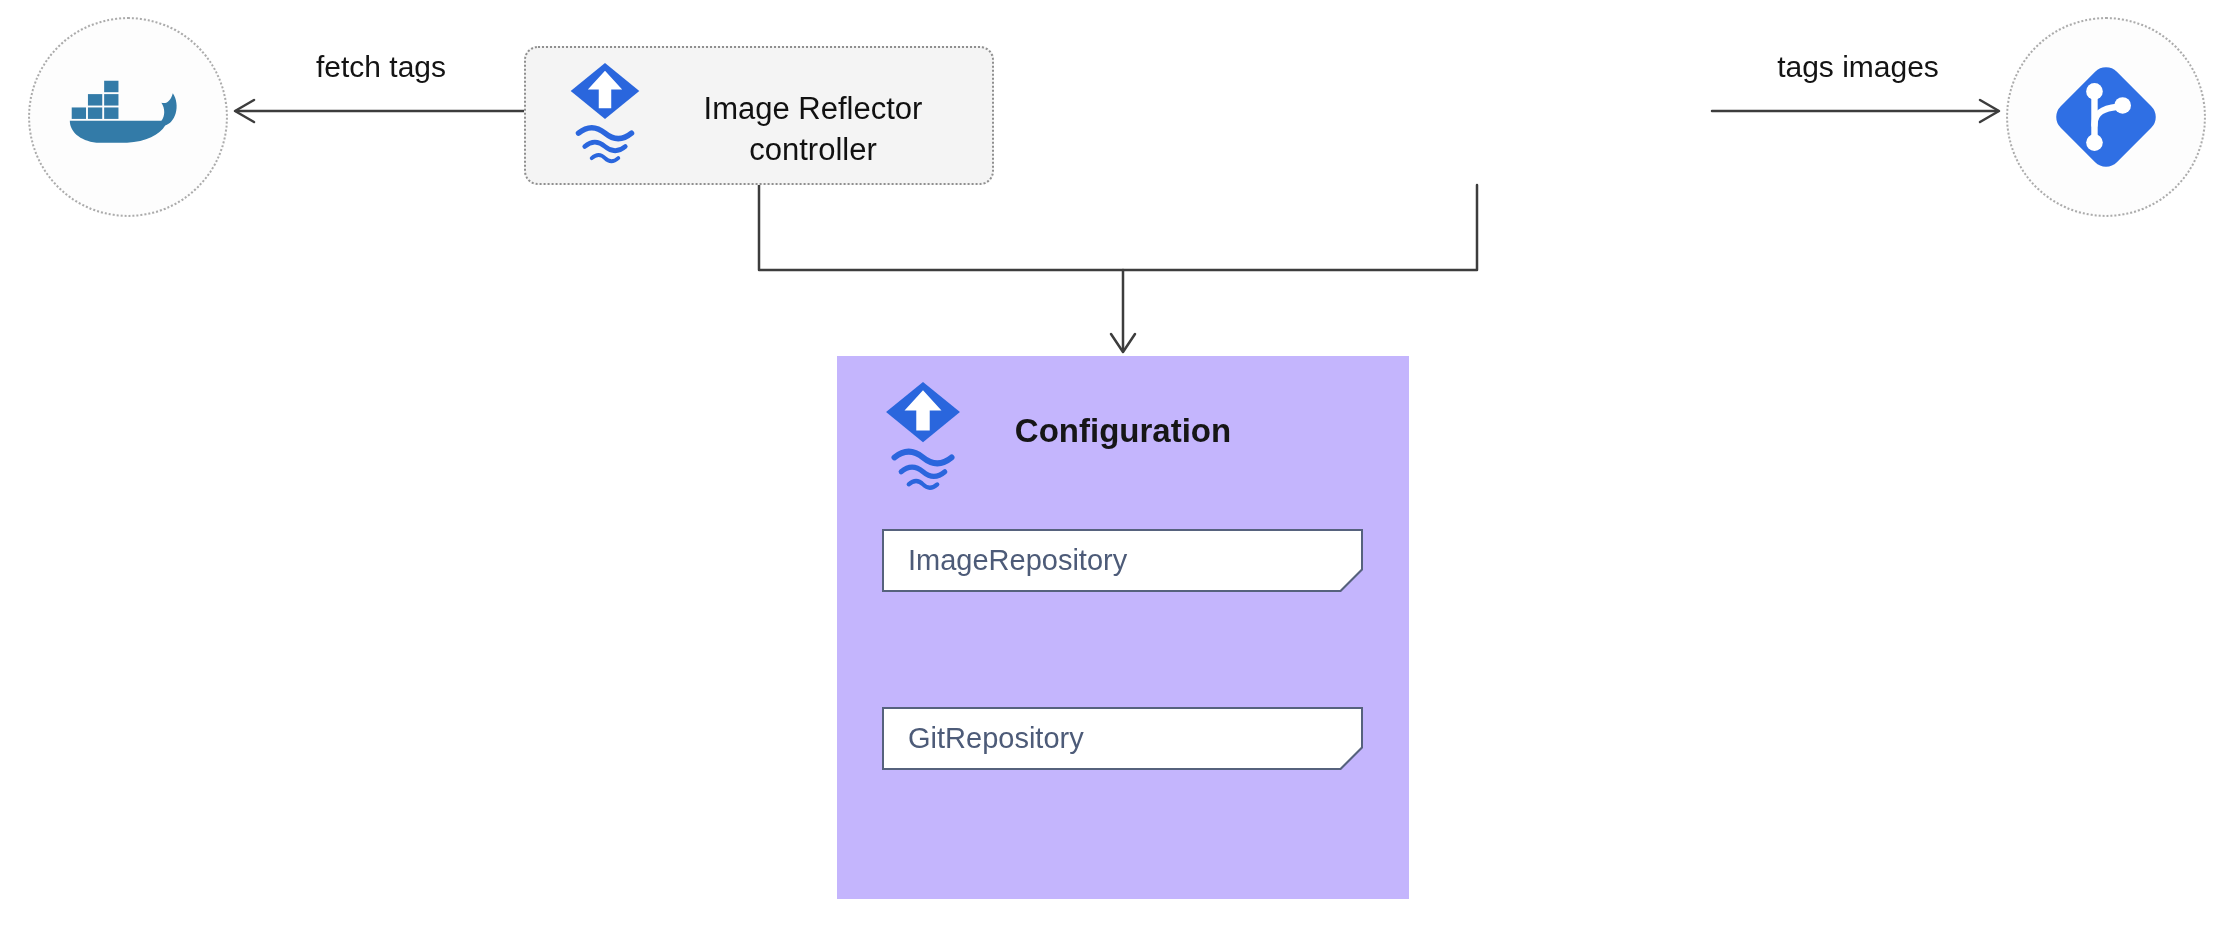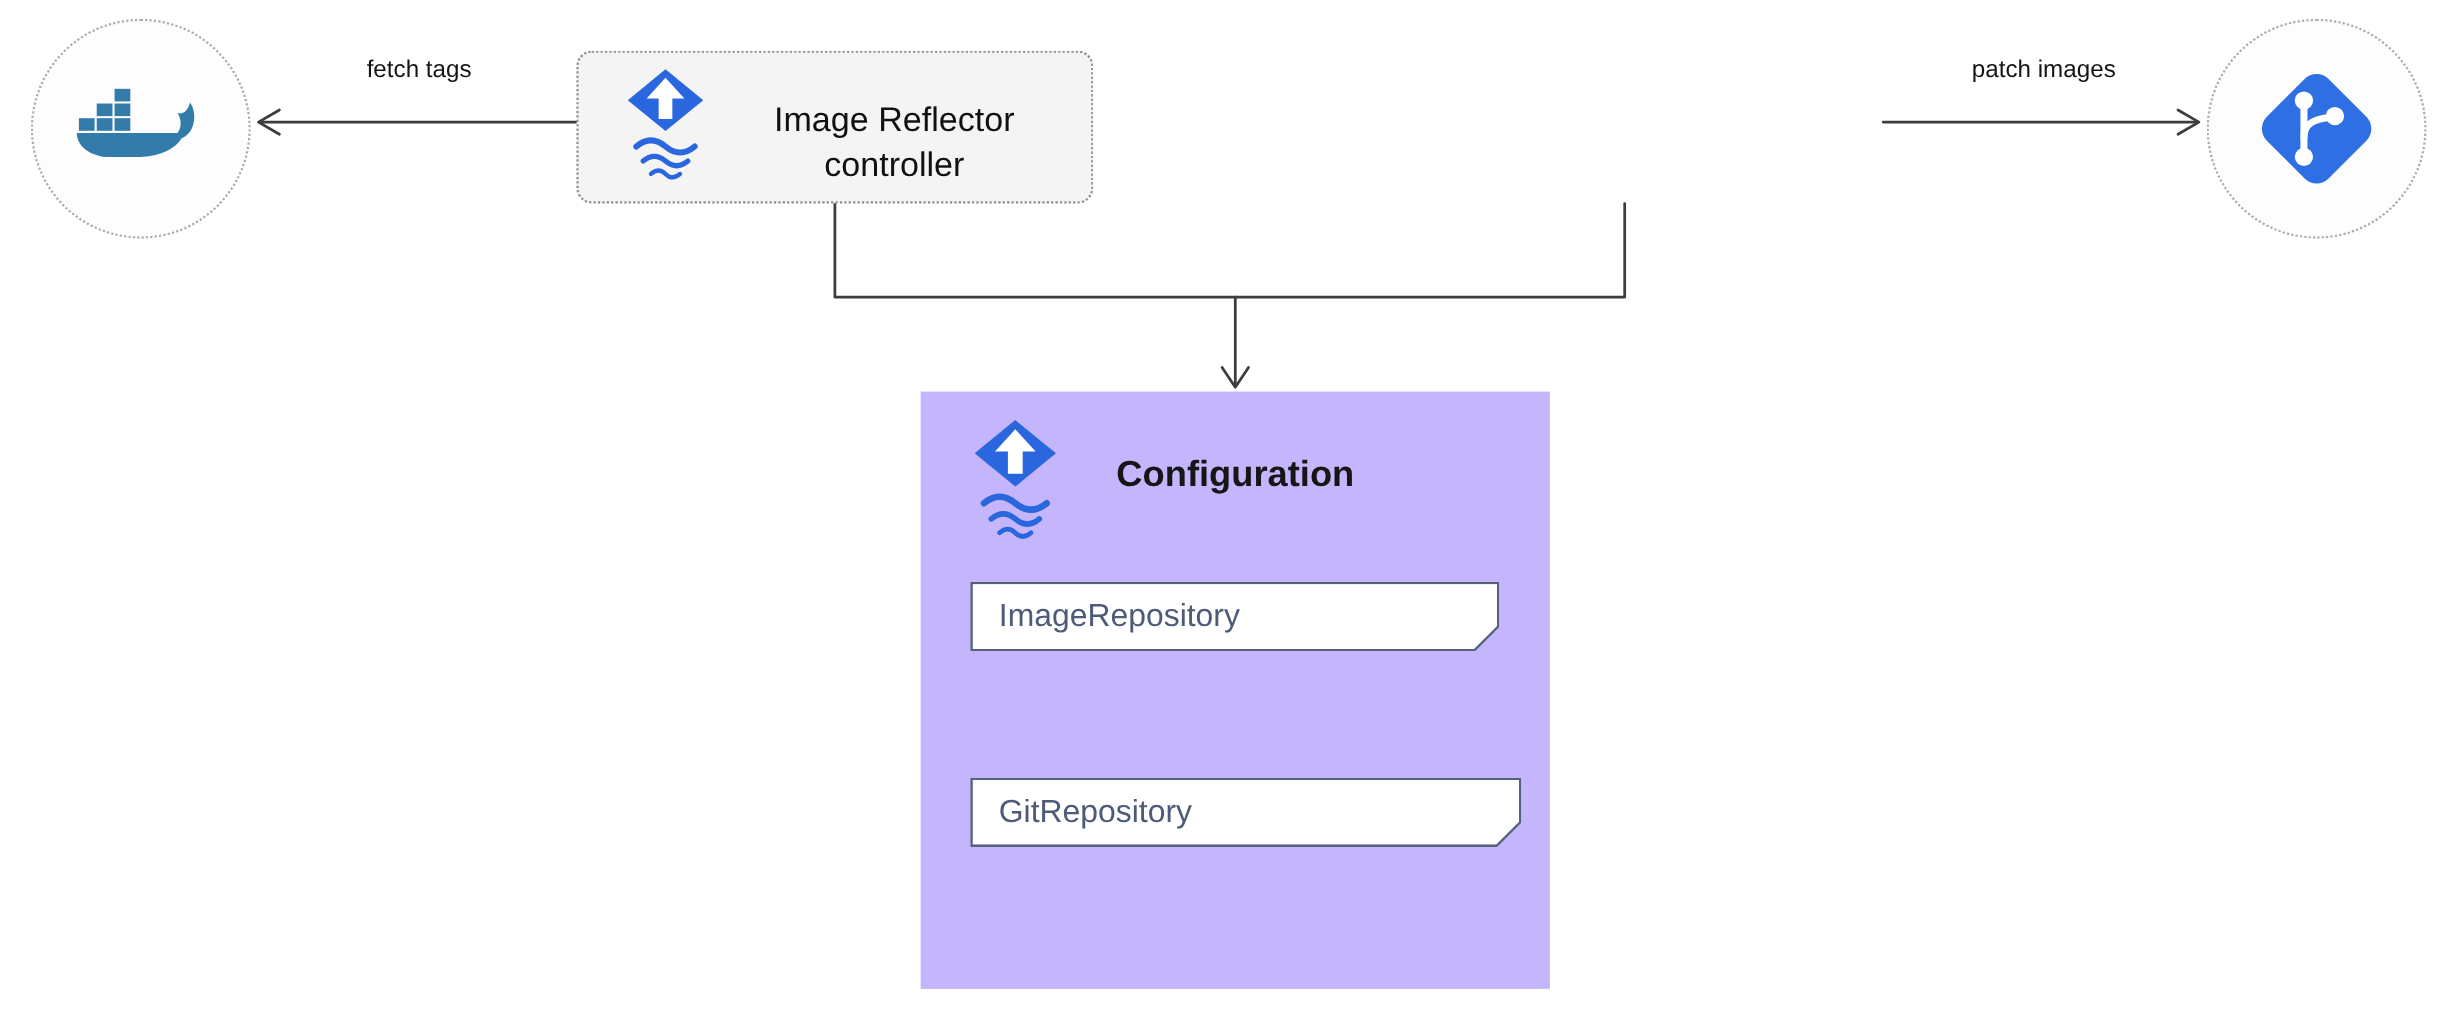--- a/index.html
+++ b/index.html
@@ -9,42 +9,42 @@
   .connector-svg { position: absolute; left: 0; top: 0; width: 2220px; height: 926px; pointer-events: none; }
 
   .node-circle {
     position: absolute; width: 200px; height: 200px; box-sizing: border-box;
     border: 2px dotted #ababab; border-radius: 50%; background: #fdfdfd;
     display: flex; align-items: center; justify-content: center;
   }
   .docker-circle { left: 28px; top: 17px; }
   .git-circle { left: 2006px; top: 17px; }
 
-  .edge-label { position: absolute; font-size: 22px; color: #141414; text-align: center; white-space: nowrap; }
+  .edge-label { position: absolute; font-size: 30px; color: #141414; text-align: center; white-space: nowrap; }
   .fetch-tags-label { left: 281px; top: 50px; width: 200px; }
   .patch-images-label { left: 1748px; top: 50px; width: 220px; }
 
   .controller-box {
     position: absolute; width: 470px; height: 139px; box-sizing: border-box;
     background: #f4f4f4; border: 2px dotted #8f8f8f; border-radius: 14px;
     display: flex; align-items: center; padding: 0 22px 0 40px; gap: 12px;
   }
   .reflector-box { left: 524px; top: 46px; }
   .automation-box { left: 1242px; top: 46px; }
   .controller-box .flux-icon-svg { width: 78px; height: 110px; flex: 0 0 auto; }
   .controller-label { flex: 1; text-align: center; font-size: 31px; line-height: 1.3; color: #111111; margin-top: 28px; }
 
   .config-panel { position: absolute; left: 837px; top: 356px; width: 572px; height: 543px; background: #c4b5fd; }
   .config-flux-icon { position: absolute; left: 44px; top: 24px; width: 84px; height: 118px; }
   .config-title { position: absolute; left: 0; right: 0; top: 56px; text-align: center; font-weight: bold; font-size: 33px; color: #161616; }
 
   .tag-item { position: absolute; left: 45px; width: 481px; height: 63px; }
   .tag-item-0 { top: 173px; }
   .tag-item-1 { top: 262px; }
-  .tag-item-2 { top: 351px; padding-left: 20px; }
+  .tag-item-2 { top: 351px; }
   .tag-item-3 { top: 445px; }
   .tag-outer {
     position: absolute; inset: 0; background: #56627d;
     clip-path: polygon(0 0, 100% 0, 100% calc(100% - 22px), calc(100% - 22px) 100%, 0 100%);
   }
   .tag-inner {
     position: absolute; inset: 2px; background: #ffffff;
     clip-path: polygon(0 0, 100% 0, 100% calc(100% - 21px), calc(100% - 21px) 100%, 0 100%);
   }
   .tag-label {
@@ -96,21 +96,21 @@
       <g stroke="#2a66dd" fill="none" stroke-linecap="round">
         <path d="M16,92 Q33,78 50,92 T84,92" stroke-width="7"></path>
         <path d="M24,109 Q37,98 50,109 T76,109" stroke-width="6"></path>
         <path d="M33,124 Q42,116 50,124 T67,124" stroke-width="5"></path>
       </g>
     </svg>
     <div class="controller-label">Image Reflector controller</div>
   </div>
 
 
-  <div class="edge-label patch-images-label">patch images</div>
+  <div class="edge-label patch-images-label">tags images</div>
 
   <div class="node-circle git-circle">
     <svg width="128" height="128" viewBox="0 0 100 100" xmlns="http://www.w3.org/2000/svg">
       <rect x="19" y="19" width="62" height="62" rx="12" fill="#2f6fe4" transform="rotate(45 50 50)"></rect>
       <g stroke="#ffffff" stroke-width="5" fill="none" stroke-linecap="round">
         <line x1="41" y1="31" x2="41" y2="69"></line>
         <path d="M41,56 C41,46 49,43 59,42"></path>
       </g>
       <g fill="#ffffff">
         <circle cx="41" cy="30" r="6.5"></circle>

